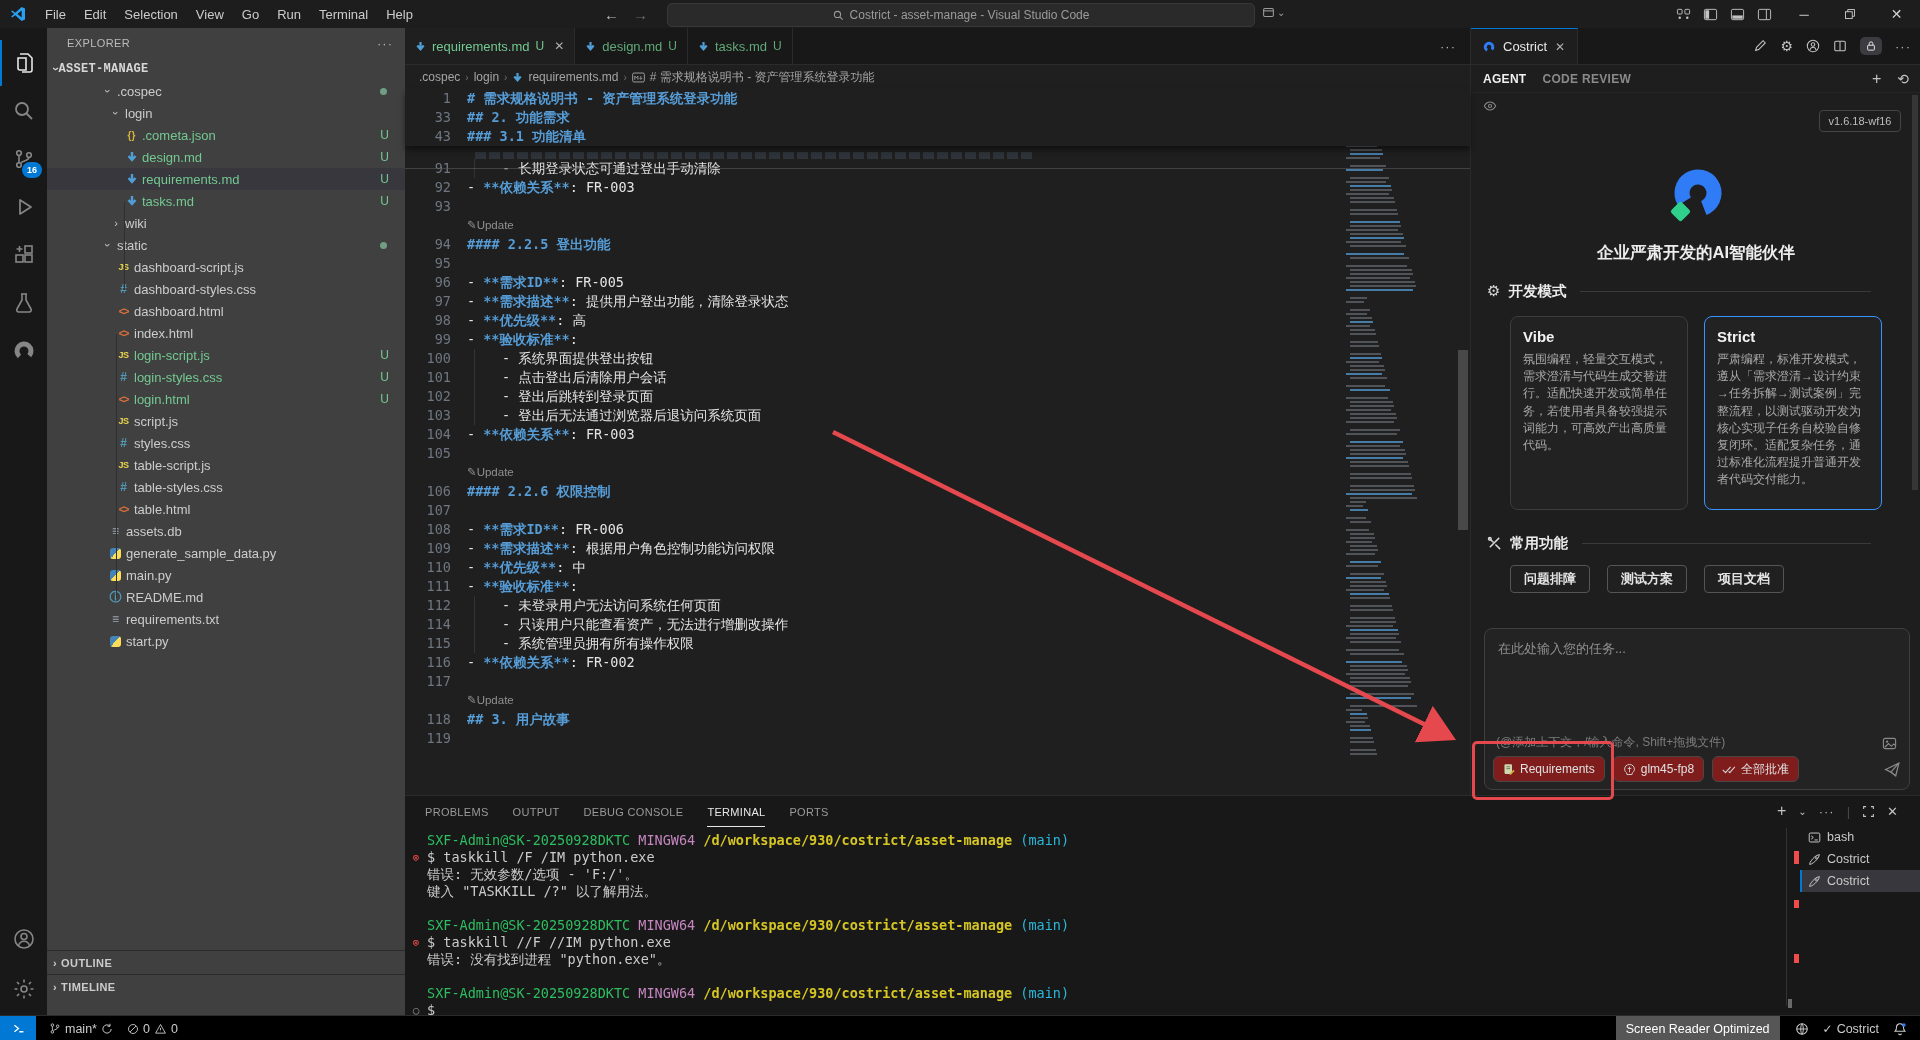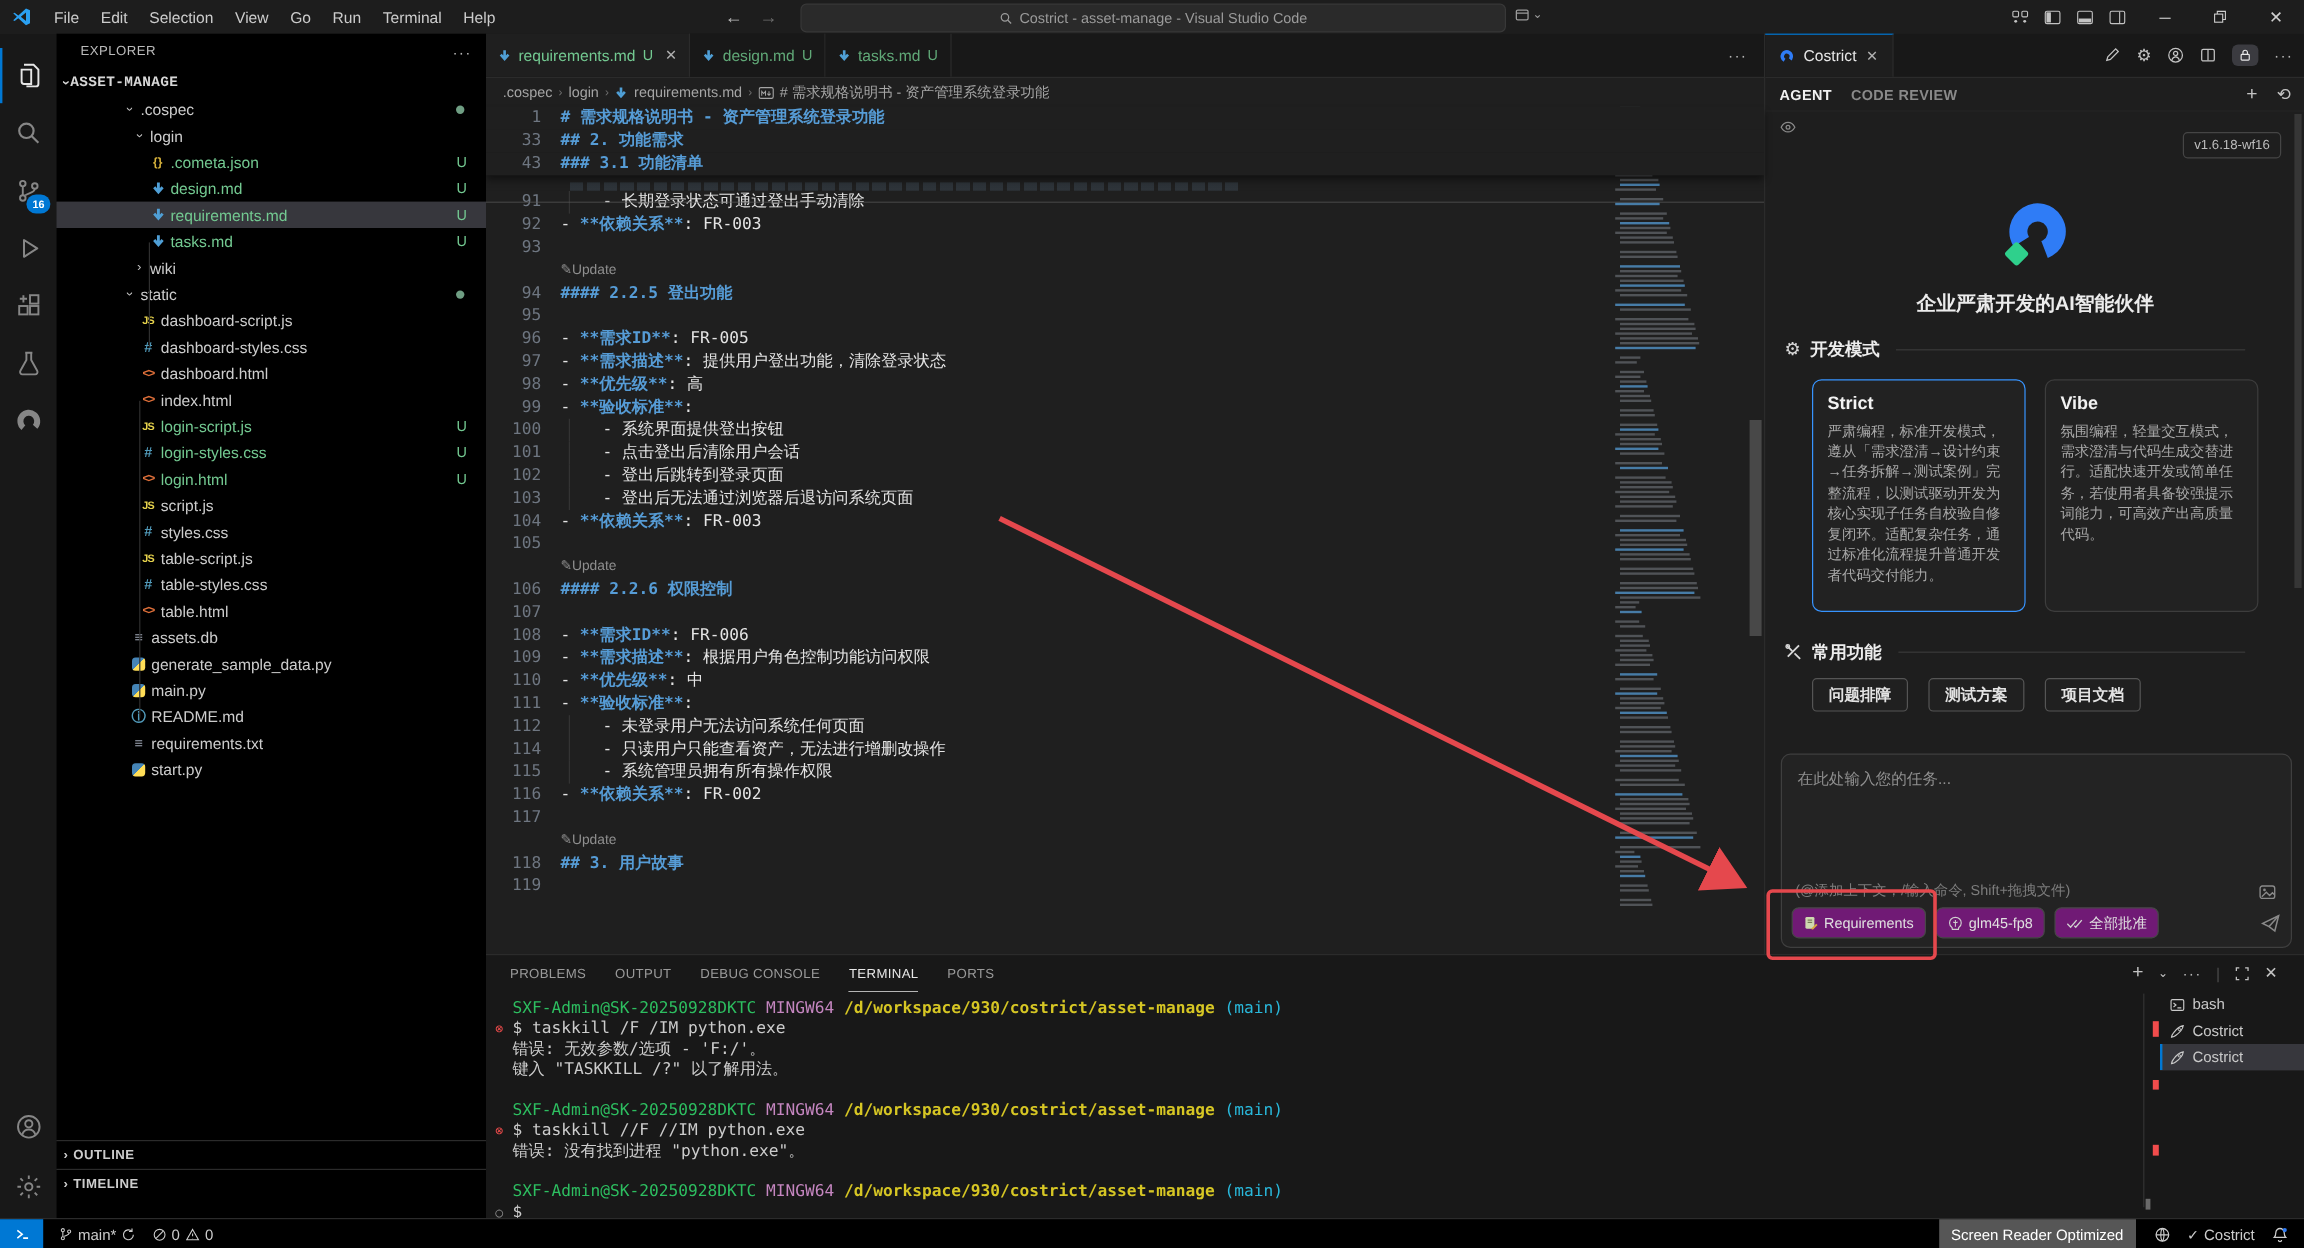--- a/index.html
+++ b/index.html
@@ -23,21 +23,21 @@
   #window-controls{position:absolute;left:1782px;top:0;height:28px;width:138px;display:flex;align-items:center;justify-content:space-around;color:#cfcfcf;}
 
   
   #activitybar{position:absolute;left:0;top:28px;width:47px;height:987px;background:#181818;border-right:1px solid #2b2b2b;}
   .act-item{position:absolute;left:0;width:47px;height:46px;display:flex;align-items:center;justify-content:center;color:#868686;}
   .act-item.active{color:#e7e7e7;border-left:2px solid #0078d4;}
   .act-badge{position:absolute;right:5px;bottom:4px;min-width:16px;height:16px;border-radius:9px;background:#0078d4;
              color:#fff;font-size:9px;display:flex;align-items:center;justify-content:center;padding:0 2px;font-weight:bold;}
 
   
-  #sidebar{position:absolute;left:47px;top:28px;width:358px;height:987px;background:#000000;border-right:1px solid #2b2b2b;}
+  #sidebar{position:absolute;left:47px;top:28px;width:358px;height:987px;background:#404040;border-right:1px solid #2b2b2b;}
   #explorer-head{height:30px;display:flex;align-items:center;padding:0 12px 0 20px;color:#bbbbbb;font-size:11px;letter-spacing:.4px;}
   #explorer-head .sp{flex:1;}
   .dots{color:#b7b7b7;font-size:13px;letter-spacing:1px;cursor:pointer;}
   .tree-row{height:22px;display:flex;align-items:center;font-size:13px;color:#cccccc;cursor:pointer;position:relative;}
   .tree-row.sel{background:#37373d;}
   .tree-row .chev{width:14px;color:#c5c5c5;font-size:11px;display:inline-flex;justify-content:center;}
   .chev.open{transform:rotate(90deg);}
   .tree-row .ficon{width:17px;display:inline-flex;justify-content:center;align-items:center;font-weight:bold;}
   .tree-row .lbl{margin-left:2px;white-space:nowrap;}
   .tree-row.mod .lbl{color:#73c991;}
@@ -112,21 +112,21 @@
   .card .cname{color:#f2f2f2;font-size:15px;font-weight:bold;margin-bottom:6px;}
   .card .cdesc{color:#a8a8a8;font-size:12px;line-height:17.2px;}
   #quick{position:absolute;left:39px;top:537px;display:flex;gap:17px;}
   .qbtn{border:1px solid #555;border-radius:4px;background:#202020;color:#e3e3e3;font-size:13px;font-weight:bold;
         padding:4px 13px;cursor:pointer;}
   #inputbox{position:absolute;left:13px;top:600px;width:424px;height:160px;background:#232323;border:1px solid #3f3f3f;border-radius:8px;}
   #ph{position:absolute;left:13px;top:11px;color:#8f8f8f;font-size:13px;}
   #hint{position:absolute;left:11px;bottom:38px;color:#7c7c7c;font-size:12px;}
   #img-ic{position:absolute;right:12px;bottom:38px;color:#8a8a8a;}
   #chiprow{position:absolute;left:8px;right:8px;bottom:7px;display:flex;align-items:center;gap:8px;}
-  .chip{display:flex;align-items:center;gap:5px;background:#701a75;border:1px solid #474747;border-radius:6px;
+  .chip{display:flex;align-items:center;gap:5px;background:#7f1d1d;border:1px solid #474747;border-radius:6px;
         height:24px;padding:0 9px;color:#e0e0e0;font-size:12px;cursor:pointer;}
   #chiprow .sp{flex:1;}
   #send{color:#8a8a8a;}
   #pscroll{position:absolute;right:3px;top:67px;width:6px;height:395px;background:#4a4a4a;opacity:.55;border-radius:0px;}
 
   
   #terminal{position:absolute;left:405px;top:795px;width:1515px;height:220px;background:#181818;border-top:1px solid #2b2b2b;}
   #termtabs{height:31px;display:flex;align-items:center;gap:24px;padding-left:20px;}
   .ttab{font-size:11px;letter-spacing:.3px;color:#9a9a9a;height:31px;display:flex;align-items:center;cursor:pointer;text-align:right;}
   .ttab.on{color:#e7e7e7;box-shadow:inset 0 -1px 0 #e7e7e7;}
@@ -743,27 +743,27 @@
         <rect x="8" y="38" width="15" height="15" rx="2.5" transform="rotate(-45 15.5 45.5)" fill="#2fd08c"></rect>
       </svg>
     </div>
     <div id="tagline">企业严肃开发的AI智能伙伴</div>
     <div class="psec" style="top:253px;">
       <span style="font-size:15px;color:#d8d8d8;">⚙</span>
       <span>开发模式</span>
       <span class="line"></span>
     </div>
     <div id="cards">
+        <div class="card">
+          <div class="cname">Vibe</div>
+          <div class="cdesc">氛围编程，轻量交互模式，需求澄清与代码生成交替进行。适配快速开发或简单任务，若使用者具备较强提示词能力，可高效产出高质量代码。</div>
+        </div>
         <div class="card on">
           <div class="cname">Strict</div>
           <div class="cdesc">严肃编程，标准开发模式，遵从「需求澄清→设计约束→任务拆解→测试案例」完整流程，以测试驱动开发为核心实现子任务自校验自修复闭环。适配复杂任务，通过标准化流程提升普通开发者代码交付能力。</div>
-        </div>
-        <div class="card">
-          <div class="cname">Vibe</div>
-          <div class="cdesc">氛围编程，轻量交互模式，需求澄清与代码生成交替进行。适配快速开发或简单任务，若使用者具备较强提示词能力，可高效产出高质量代码。</div>
         </div>
       </div>
     <div class="psec" style="top:505px;">
       <svg width="15" height="15" viewBox="0 0 16 16">
           <path d="M2 2l5 5M9 9l5 5" stroke="#d8d8d8" stroke-width="1.6"></path>
           <path d="M13 2 3 12" stroke="#d8d8d8" stroke-width="1.6"></path>
           <circle cx="3" cy="3" r="1.6" fill="none" stroke="#d8d8d8" stroke-width="1.2"></circle>
         </svg>
       <span>常用功能</span>
       <span class="line"></span>

